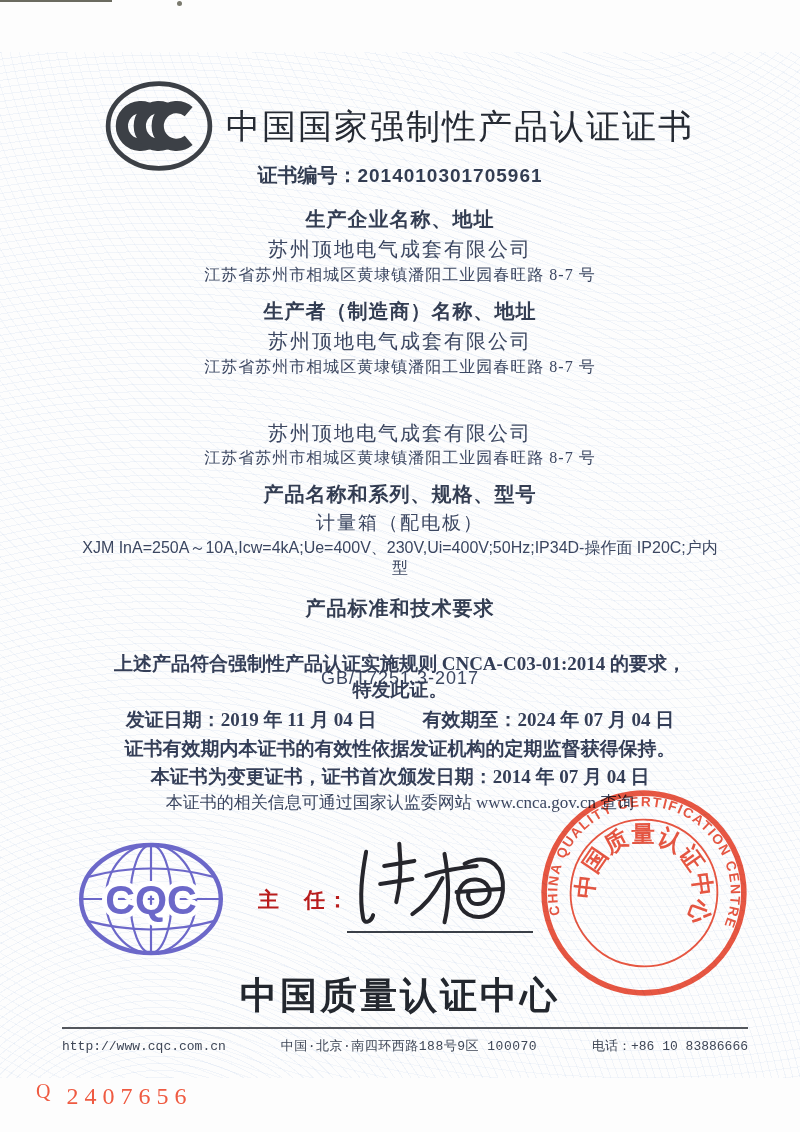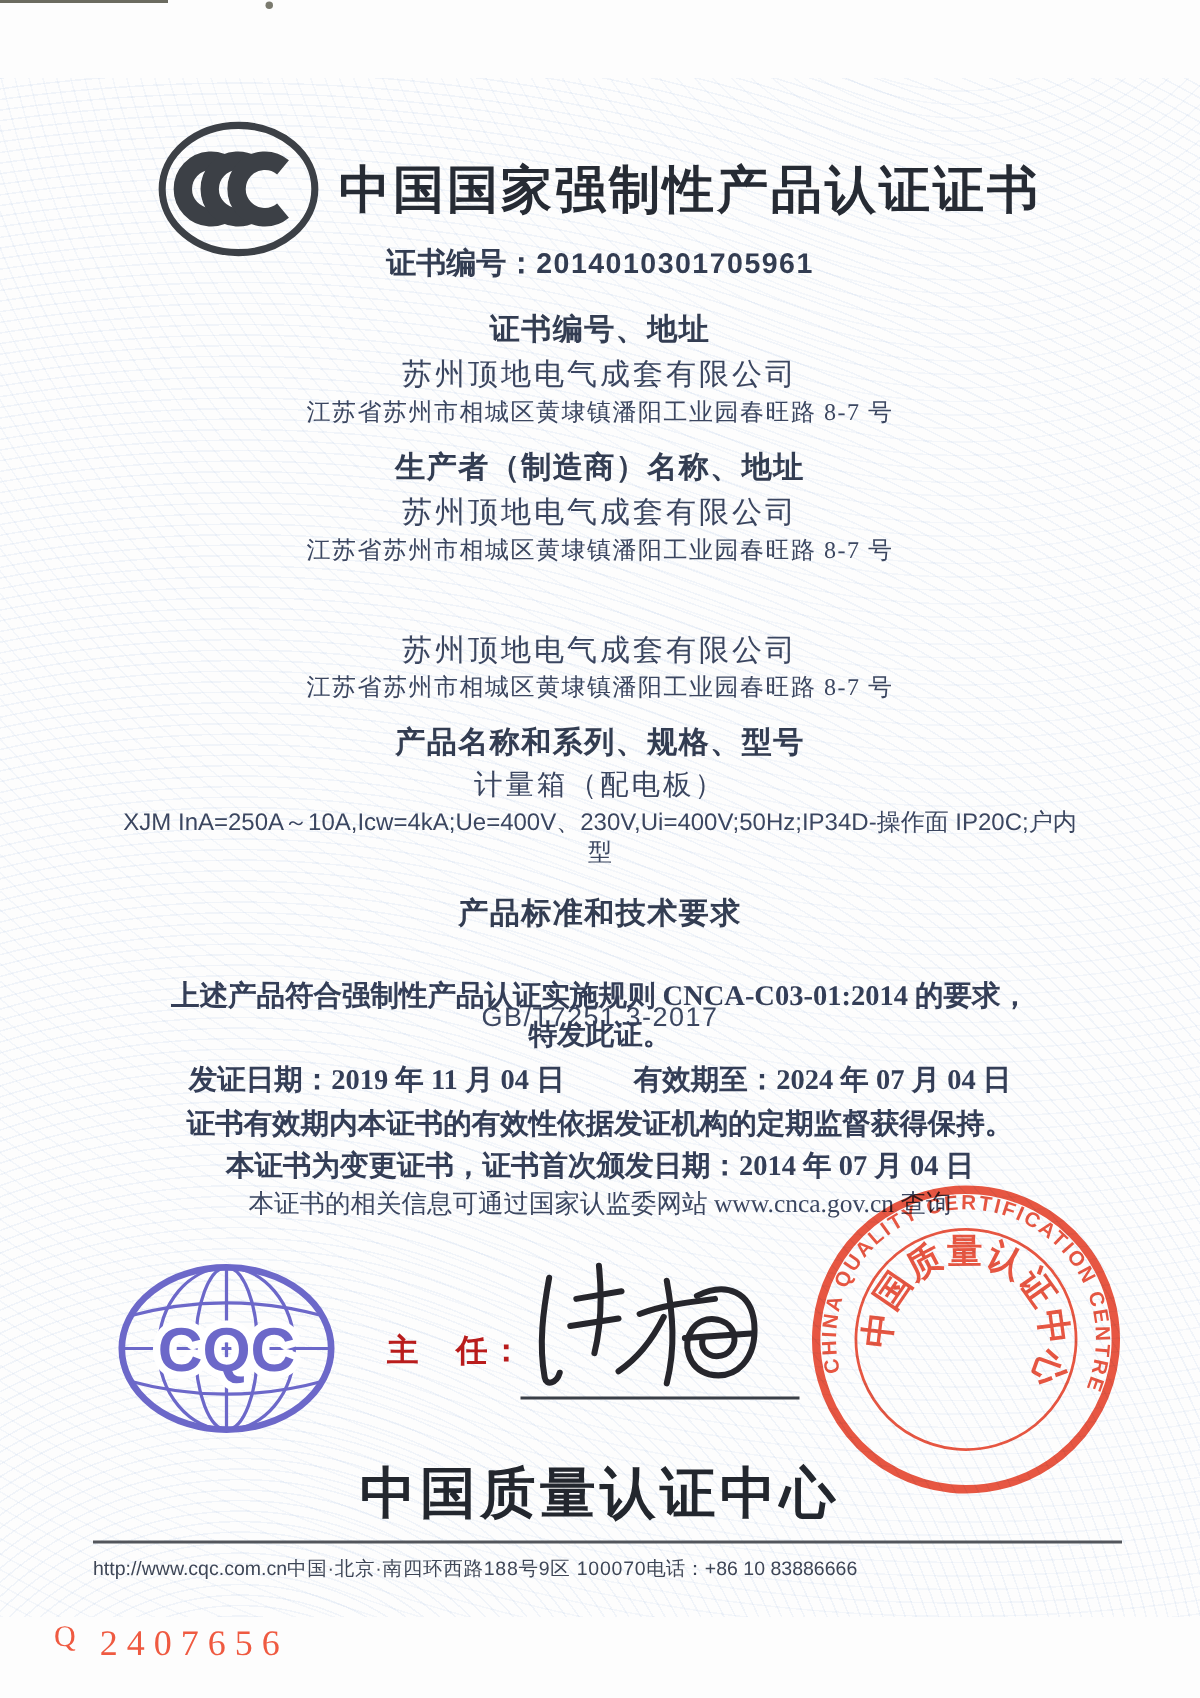--- a/index.html
+++ b/index.html
@@ -16,21 +16,21 @@
       repeating-radial-gradient(circle at 80% -15%, rgba(130,165,215,0.08) 0 1px, transparent 1px 9px);
     pointer-events:none;
   }
   .scanline{position:absolute;left:0;top:0;width:112px;height:2px;background:#6b6b60;}
   .scanspeck{position:absolute;left:177px;top:1px;width:5px;height:5px;border-radius:50%;background:#7a7a6e;}
 
   .line{position:absolute;left:0;width:800px;text-align:center;white-space:nowrap;}
   .title{
     left:120px;width:680px;top:104px;
     font-family:"Liberation Sans","DejaVu Sans",sans-serif;
-    font-weight:bold;font-size:34px;letter-spacing:2px;color:#262b34;
+    font-weight:normal;font-size:34px;letter-spacing:2px;color:#262b34;
   }
   .certno{top:162px;font-size:20px;font-weight:bold;color:#333d52;}
   .certno .num{font-family:"Liberation Sans","DejaVu Sans",sans-serif;font-weight:bold;font-size:19px;letter-spacing:1px;}
 
   .sec-label{font-size:20px;font-weight:bold;letter-spacing:1px;color:#333d52;}
   .sec-name{font-size:20px;letter-spacing:2px;}
   .sec-addr{font-size:16px;letter-spacing:1px;}
 
   .spec{font-family:"Liberation Sans","DejaVu Sans",sans-serif;font-size:16px;color:#3b4660;}
   .std-val{font-family:"Liberation Sans","DejaVu Sans",sans-serif;font-size:18px;letter-spacing:1px;margin-top:45px;}
@@ -49,22 +49,22 @@
   .sig-underline{position:absolute;left:347px;top:931px;width:186px;height:2px;background:#3a3f47;}
   .seal{position:absolute;left:537px;top:786px;width:214px;height:214px;opacity:.93;mix-blend-mode:multiply;}
 
   .issuer{
     top:971px;font-family:"Liberation Sans","DejaVu Sans",sans-serif;
     font-weight:bold;font-size:37px;letter-spacing:3px;color:#23272e;
   }
   .footer-rule{position:absolute;left:62px;top:1027px;width:686px;height:2px;background:#53565c;}
   .footer{
     position:absolute;left:62px;top:1037px;width:686px;
-    display:flex;align-items:baseline;
-    font-family:Liberation Sans, sans-serif;
+    display:flex;justify-content:space-between;align-items:baseline;
+    font-family:Liberation Mono, monospace;
     font-size:13px;color:#3e4656;
   }
   .footer .addr{letter-spacing:0.5px;}
 
   .serial{position:absolute;left:36px;top:1080px;white-space:nowrap;color:#ef5a41;}
   .serial .q{font-family:"Liberation Serif",serif;font-size:20px;vertical-align:6px;margin-right:16px;}
   .serial .digits{
     font-family:Liberation Serif, serif;
     font-size:24px;letter-spacing:6px;
   }
@@ -86,21 +86,21 @@
         <path d="M 91.5 36.7 A 20 20 0 1 0 91.5 67.3" stroke-width="13"></path>
       </g>
     </svg>
   </div>
 
   <div class="line title">中国国家强制性产品认证证书</div>
   <div class="line certno">
     <span>证书编号：</span><span class="num">2014010301705961</span>
   </div>
 
-  <div class="line sec-label" style="top:206px">证书编号、地址</div>
+  <div class="line sec-label" style="top:206px">生产企业名称、地址</div>
   <div class="line sec-name" style="top:236px">苏州顶地电气成套有限公司</div>
   <div class="line sec-addr" style="top:265px">江苏省苏州市相城区黄埭镇潘阳工业园春旺路 8-7 号</div>
 
   <div class="line sec-label" style="top:298px">生产者（制造商）名称、地址</div>
   <div class="line sec-name" style="top:328px">苏州顶地电气成套有限公司</div>
   <div class="line sec-addr" style="top:357px">江苏省苏州市相城区黄埭镇潘阳工业园春旺路 8-7 号</div>
 
   <div class="line sec-name" style="top:420px">苏州顶地电气成套有限公司</div>
   <div class="line sec-addr" style="top:448px">江苏省苏州市相城区黄埭镇潘阳工业园春旺路 8-7 号</div>
 

